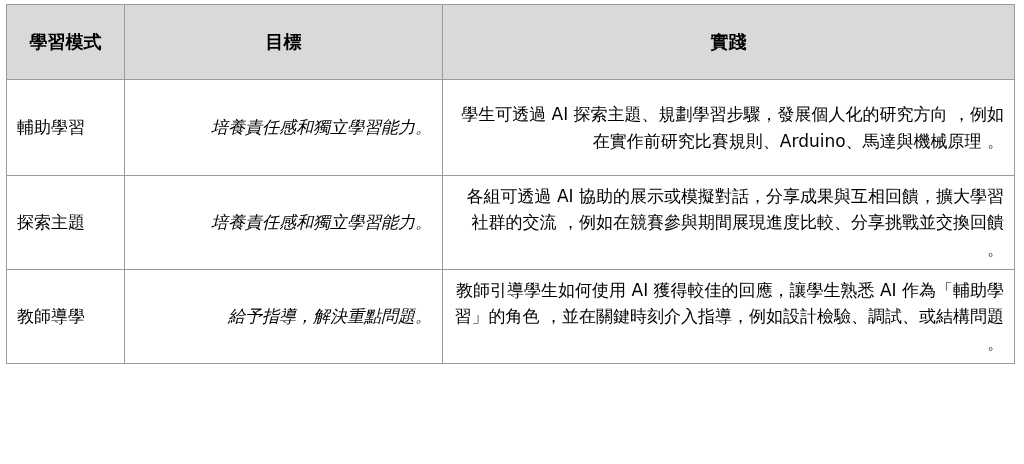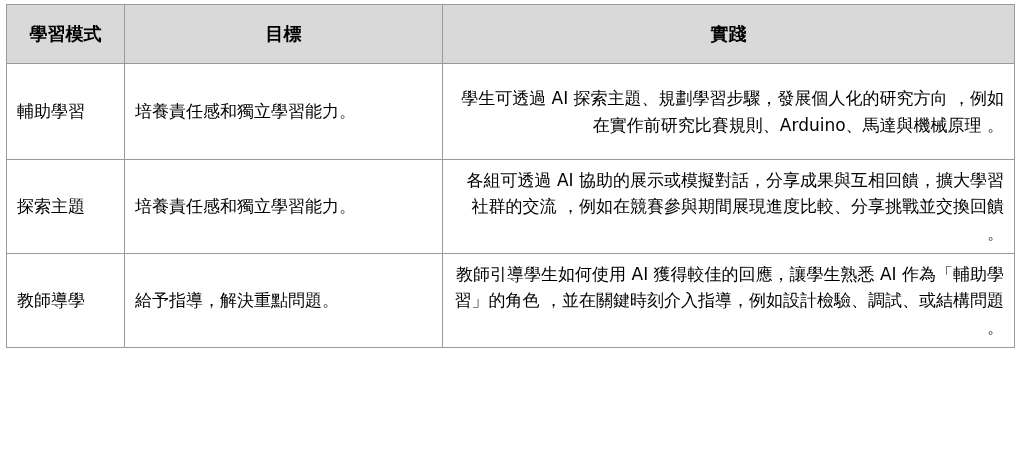--- a/index.html
+++ b/index.html
@@ -37,33 +37,34 @@
     padding: 6px 10px;
     font-size: 17px;
     line-height: 1.55;
   }
   table.learning-table thead th {
     background: #d9d9d9;
     text-align: center;
     font-weight: bold;
     font-size: 18px;
     height: 34px;
-    padding: 12px 8px;
+    padding: 20px 8px;
   }
   table.learning-table tbody td {
     background: #ffffff;
   }
   td.mode-cell {
     text-align: left;
     white-space: nowrap;
     font-size: 17px;
   }
   td.goal-cell {
-    text-align: left;
+    text-align: right;
     font-size: 17px;
+    font-style: italic;
   }
   td.practice-cell {
     text-align: right;
     font-size: 17px;
     line-height: 1.62;
   }
   tbody tr { height: 94px; }
   tbody tr:first-child { height: 96px; }
 </style>
 </head>

